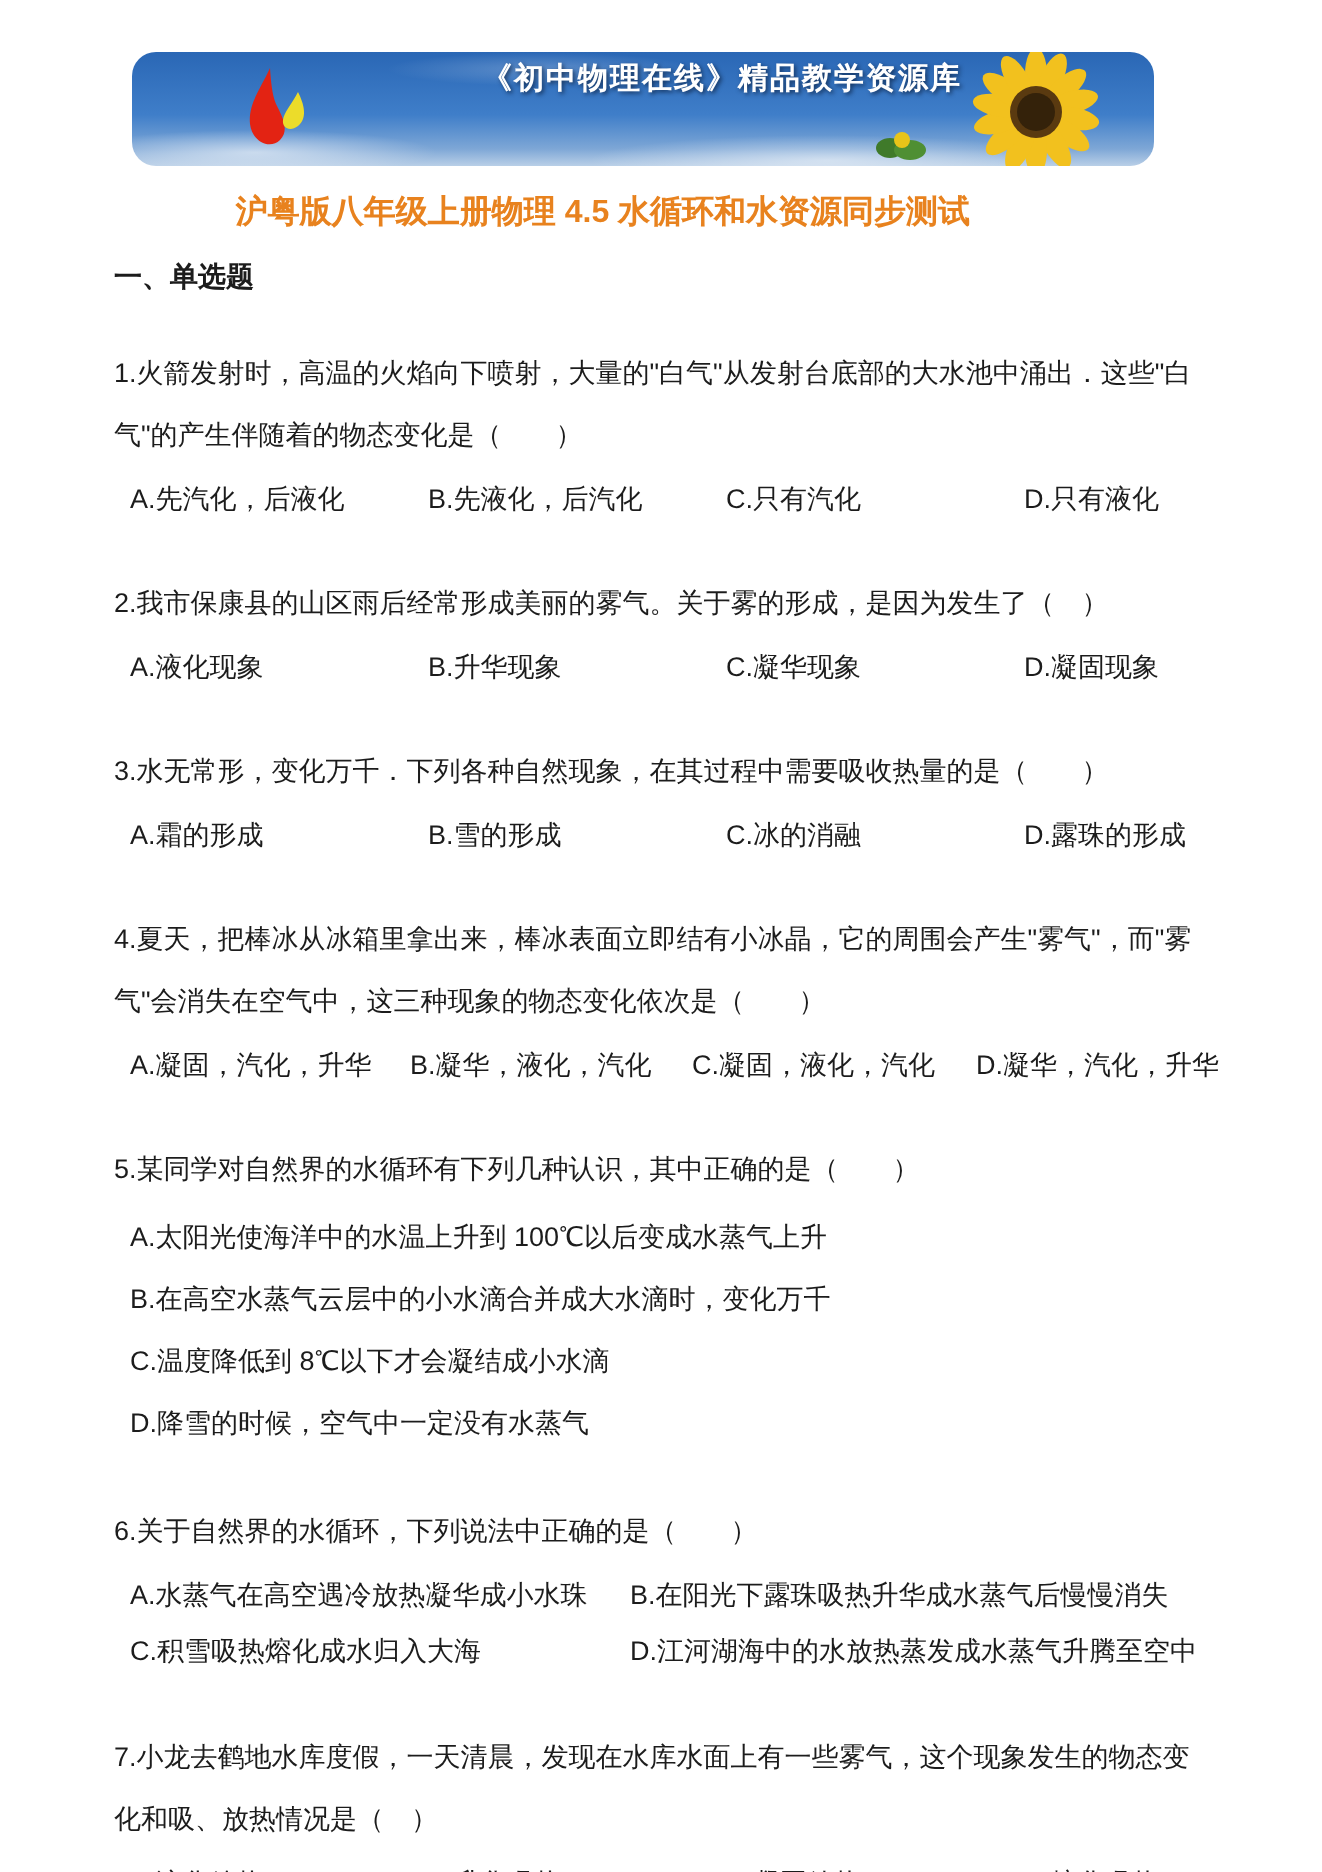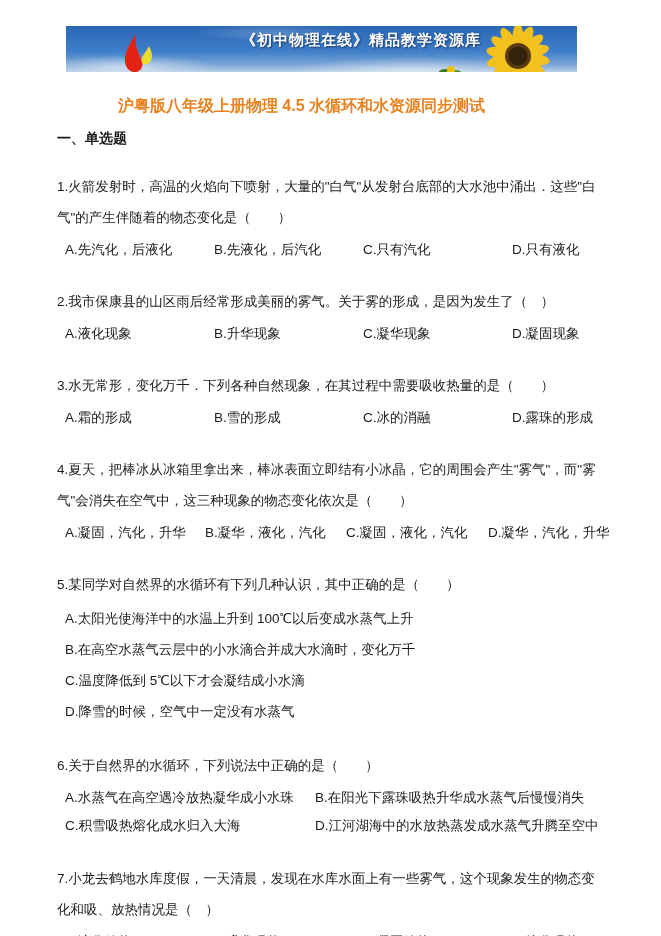--- a/index.html
+++ b/index.html
@@ -3,27 +3,28 @@
 <meta charset="utf-8">
 <style>
   html, body { margin:0; padding:0; background:#ffffff; }
   body { width:661px; height:936px; overflow:hidden; }
   .page {
     position:relative; width:661px; height:936px; background:#ffffff;
     font-family:"Liberation Sans", sans-serif; color:#1c1c1c;
   }
   
   .banner {
-    position:absolute; left:66px; top:26px; width:511px; height:46px;
+    position:absolute; left:66px; top:26px; width:511px; height:57px;
     overflow:hidden;
     background:
       radial-gradient(ellipse 130px 16px at 12% 88%, rgba(255,255,255,.55), transparent 70%),
       radial-gradient(ellipse 170px 18px at 68% 95%, rgba(255,255,255,.50), transparent 70%),
       radial-gradient(ellipse 110px 12px at 40% 15%, rgba(255,255,255,.22), transparent 70%),
       linear-gradient(180deg, #2a67b5 0%, #3f7ec9 55%, #7ea7d6 85%, #b9cfe7 100%);
+    border-radius: 12px;
   }
   .banner-logo { position:absolute; left:52px; top:6px; width:48px; height:46px; }
   .banner-textwrap { position:absolute; left:140px; top:3px; width:310px; text-align:center; }
   .banner-title {
     color:#ffffff; font-weight:bold; font-size:15px; line-height:22px;
     letter-spacing:1px; text-shadow:1px 1px 2px rgba(10,30,60,.75); white-space:nowrap;
   }
   .banner-url {
     color:#e01212; font-weight:bold; font-size:13px; line-height:17px;
     letter-spacing:1px; text-shadow:1px 1px 0 rgba(255,255,255,.6);
@@ -130,21 +131,21 @@
         <span class="opt" style="width:142px">C.凝固，液化，汽化</span>
         <span class="opt">D.凝华，汽化，升华</span>
       </div>
     </div>
 
     <div class="question">
       <p class="stem">5.某同学对自然界的水循环有下列几种认识，其中正确的是（　　）</p>
       <div class="options stacked">
         <span class="opt">A.太阳光使海洋中的水温上升到 100℃以后变成水蒸气上升</span>
         <span class="opt">B.在高空水蒸气云层中的小水滴合并成大水滴时，变化万千</span>
-        <span class="opt">C.温度降低到 5℃以下才会凝结成小水滴</span>
+        <span class="opt">C.温度降低到 8℃以下才会凝结成小水滴</span>
         <span class="opt">D.降雪的时候，空气中一定没有水蒸气</span>
       </div>
     </div>
 
     <div class="question">
       <p class="stem">6.关于自然界的水循环，下列说法中正确的是（　　）</p>
       <div class="options cols-2">
         <span class="opt">A.水蒸气在高空遇冷放热凝华成小水珠</span>
         <span class="opt">B.在阳光下露珠吸热升华成水蒸气后慢慢消失</span>
         <span class="opt">C.积雪吸热熔化成水归入大海</span>

